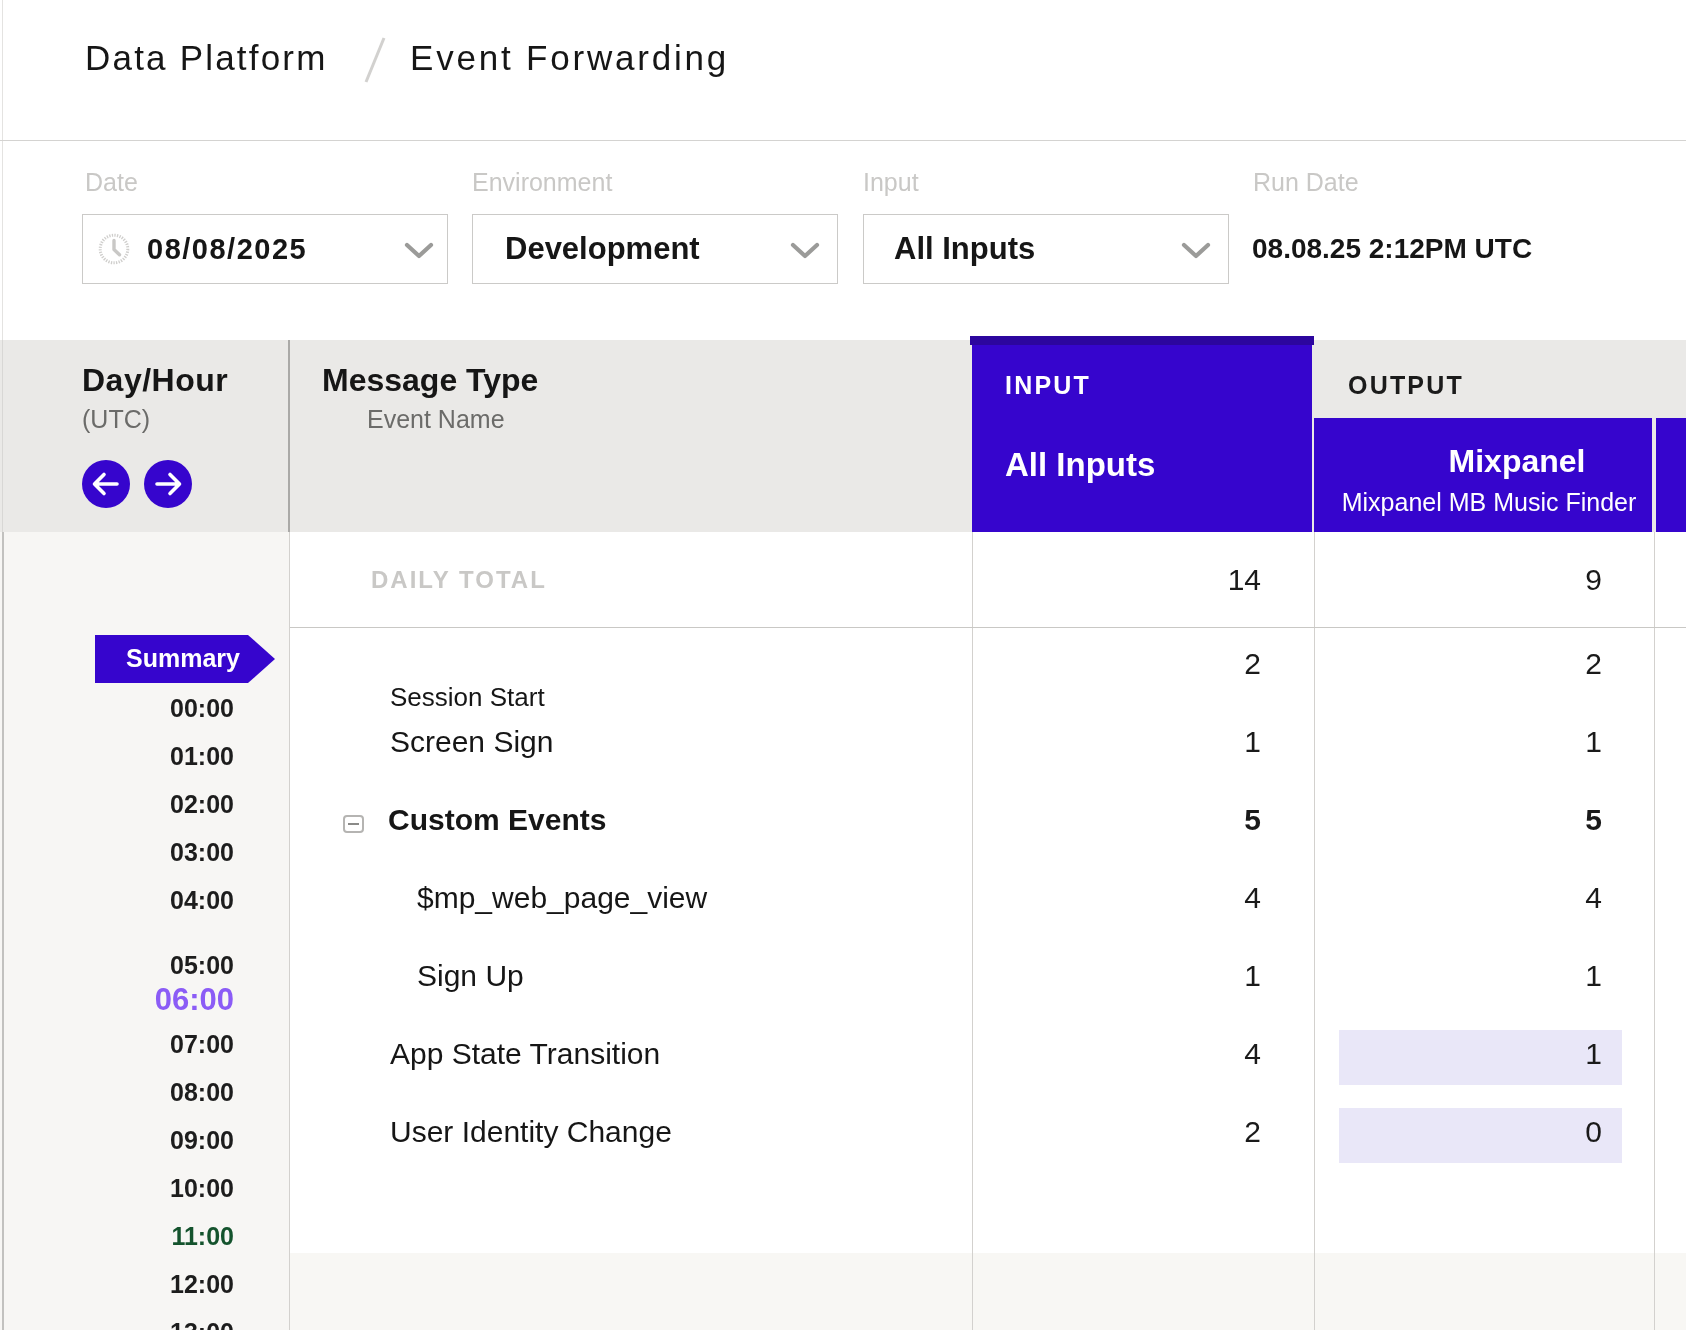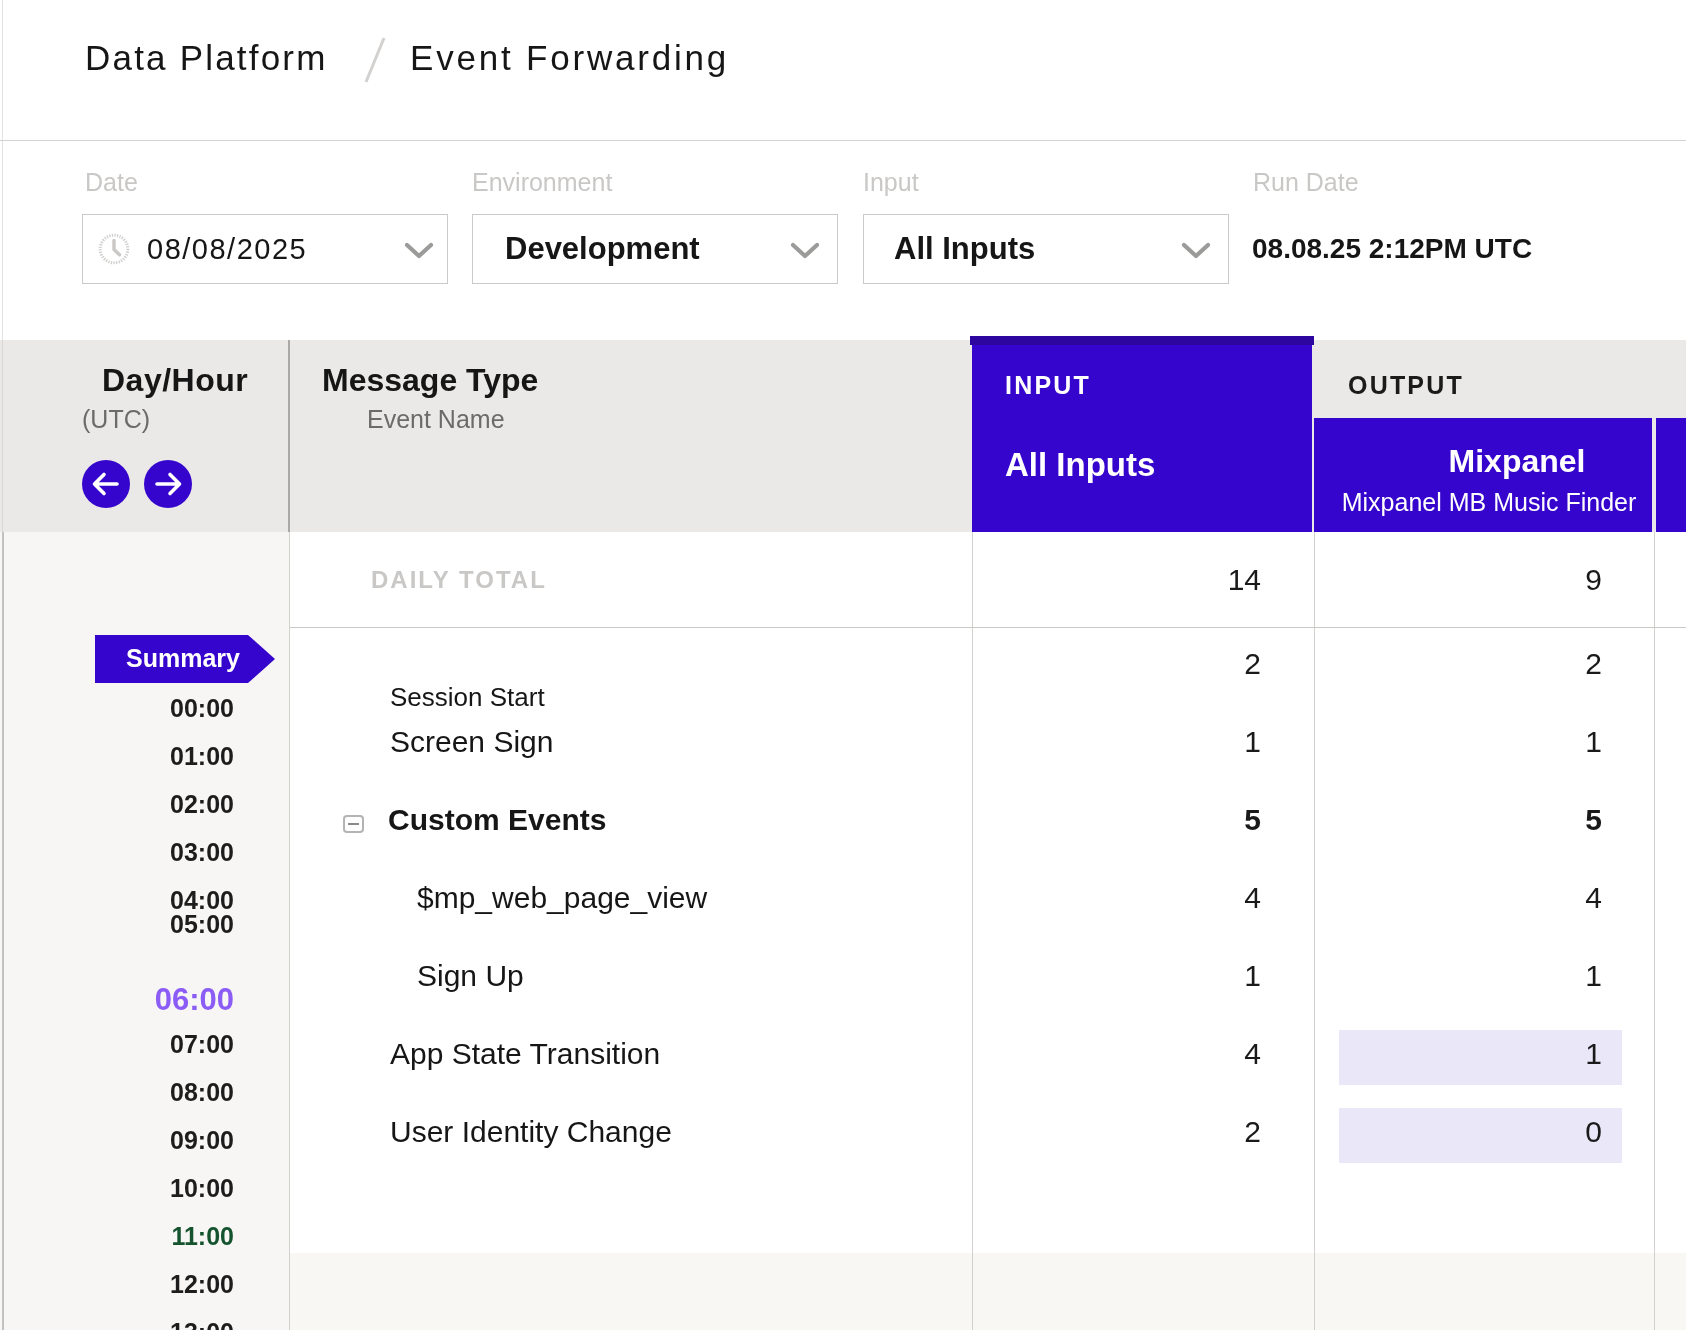--- a/index.html
+++ b/index.html
@@ -25,21 +25,21 @@
   <div class="abs" style="left:85px; top:168px; font-size:25px; color:#c9c8c6;">Date</div>
   <div class="abs" style="left:472px; top:168px; font-size:25px; color:#c9c8c6;">Environment</div>
   <div class="abs" style="left:863px; top:168px; font-size:25px; color:#c9c8c6;">Input</div>
   <div class="abs" style="left:1253px; top:168px; font-size:25px; color:#c9c8c6;">Run Date</div>
 
   <div class="abs" style="left:82px; top:214px; width:366px; height:70px; border:1px solid #cbcac8;"></div>
   <svg class="abs" style="left:98px; top:233px;" width="32" height="32" viewBox="0 0 32 32">
     <circle cx="16" cy="16" r="13.8" fill="none" stroke="#cfcecc" stroke-width="3" stroke-dasharray="1.3 1.3"></circle>
     <path d="M16 7.5 L16 16.5 L21.5 21.8" fill="none" stroke="#c9c8c6" stroke-width="3.4" stroke-linecap="round" stroke-linejoin="round"></path>
   </svg>
-  <div class="abs" style="left:147px; top:214px; height:70px; line-height:70px; font-size:29px; letter-spacing:1.5px; font-weight:normal; color:#161616;">08/08/2025</div>
+  <div class="abs" style="left:147px; top:214px; height:70px; line-height:70px; font-size:29px; letter-spacing:1.5px; font-weight:bold; color:#161616;">08/08/2025</div>
   <svg class="abs" style="left:404px; top:242px;" width="30" height="17" viewBox="0 0 30 17">
     <polyline points="3,3 15,14 27,3" fill="none" stroke="#9b9b99" stroke-width="4.2" stroke-linecap="round" stroke-linejoin="round"></polyline>
   </svg>
 
   <div class="abs" style="left:472px; top:214px; width:366px; height:70px; border:1px solid #cbcac8;"></div>
   <div class="abs" style="left:505px; top:214px; height:70px; line-height:70px; font-size:31px; font-weight:bold; color:#161616;">Development</div>
   <svg class="abs" style="left:790px; top:242px;" width="30" height="17" viewBox="0 0 30 17">
     <polyline points="3,3 15,14 27,3" fill="none" stroke="#9b9b99" stroke-width="4.2" stroke-linecap="round" stroke-linejoin="round"></polyline>
   </svg>
 
@@ -47,21 +47,21 @@
   <div class="abs" style="left:894px; top:214px; height:70px; line-height:70px; font-size:31px; font-weight:bold; color:#161616;">All Inputs</div>
   <svg class="abs" style="left:1181px; top:242px;" width="30" height="17" viewBox="0 0 30 17">
     <polyline points="3,3 15,14 27,3" fill="none" stroke="#9b9b99" stroke-width="4.2" stroke-linecap="round" stroke-linejoin="round"></polyline>
   </svg>
 
   <div class="abs" style="left:1252px; top:214px; height:70px; line-height:70px; font-size:28px; font-weight:bold; color:#161616;">08.08.25 2:12PM UTC</div>
 
   <div class="abs" style="left:0; top:340px; width:1686px; height:192px; background:#eae9e7;"></div>
   <div class="abs" style="left:288px; top:340px; width:2px; height:192px; background:#aaa9a7;"></div>
 
-  <div class="abs" style="left:82px; top:362px; font-size:32px; font-weight:bold; letter-spacing:0.5px; color:#161616;margin-left:20px;">Day/Hour</div>
+  <div class="abs" style="left:82px; top:362px; font-size:32px; font-weight:bold; letter-spacing:0.5px; color:#161616;">Day/Hour</div>
   <div class="abs" style="left:82px; top:405px; font-size:25px; color:#6b6b69;">(UTC)</div>
 
   <svg class="abs" style="left:82px; top:460px;" width="48" height="48" viewBox="0 0 48 48">
     <circle cx="24" cy="24" r="24" fill="#3605cd"></circle>
     <path d="M35 24 L13 24 M22 14.5 L12.5 24 L22 33.5" fill="none" stroke="#fff" stroke-width="3.6" stroke-linecap="round" stroke-linejoin="round"></path>
   </svg>
   <svg class="abs" style="left:144px; top:460px;" width="48" height="48" viewBox="0 0 48 48">
     <circle cx="24" cy="24" r="24" fill="#3605cd"></circle>
     <path d="M13 24 L35 24 M26 14.5 L35.5 24 L26 33.5" fill="none" stroke="#fff" stroke-width="3.6" stroke-linecap="round" stroke-linejoin="round"></path>
   </svg>
@@ -134,21 +134,21 @@
   <svg class="abs" style="left:95px; top:635px;" width="180" height="48" viewBox="0 0 180 48">
     <polygon points="0,0 153,0 180,24 153,48 0,48" fill="#3605cd"></polygon>
     <text x="88" y="32" text-anchor="middle" fill="#fff" font-family="Liberation Sans, sans-serif" font-size="25" font-weight="bold">Summary</text>
   </svg>
 
   <div class="abs" style="left:35px; top:694px; width:199px; text-align:right; font-size:25px; font-weight:bold; color:#1d1d1d;">00:00</div>
   <div class="abs" style="left:35px; top:742px; width:199px; text-align:right; font-size:25px; font-weight:bold; color:#1d1d1d;">01:00</div>
   <div class="abs" style="left:35px; top:790px; width:199px; text-align:right; font-size:25px; font-weight:bold; color:#1d1d1d;">02:00</div>
   <div class="abs" style="left:35px; top:838px; width:199px; text-align:right; font-size:25px; font-weight:bold; color:#1d1d1d;">03:00</div>
   <div class="abs" style="left:35px; top:886px; width:199px; text-align:right; font-size:25px; font-weight:bold; color:#1d1d1d;">04:00</div>
-  <div class="abs" style="left:35px; top:910px; width:199px; text-align:right; font-size:25px; font-weight:bold; color:#1d1d1d;">05:00</div>
+  <div class="abs" style="left:35px; top:951px; width:199px; text-align:right; font-size:25px; font-weight:bold; color:#1d1d1d;">05:00</div>
   <div class="abs" style="left:35px; top:982px; width:199px; text-align:right; font-size:31px; font-weight:bold; color:#8b5cf6;">06:00</div>
   <div class="abs" style="left:35px; top:1030px; width:199px; text-align:right; font-size:25px; font-weight:bold; color:#1d1d1d;">07:00</div>
   <div class="abs" style="left:35px; top:1078px; width:199px; text-align:right; font-size:25px; font-weight:bold; color:#1d1d1d;">08:00</div>
   <div class="abs" style="left:35px; top:1126px; width:199px; text-align:right; font-size:25px; font-weight:bold; color:#1d1d1d;">09:00</div>
   <div class="abs" style="left:35px; top:1174px; width:199px; text-align:right; font-size:25px; font-weight:bold; color:#1d1d1d;">10:00</div>
   <div class="abs" style="left:35px; top:1222px; width:199px; text-align:right; font-size:25px; font-weight:bold; color:#14532d;">11:00</div>
   <div class="abs" style="left:35px; top:1270px; width:199px; text-align:right; font-size:25px; font-weight:bold; color:#1d1d1d;">12:00</div>
   <div class="abs" style="left:35px; top:1318px; width:199px; text-align:right; font-size:25px; font-weight:bold; color:#1d1d1d;">13:00</div>
 </div>
 

